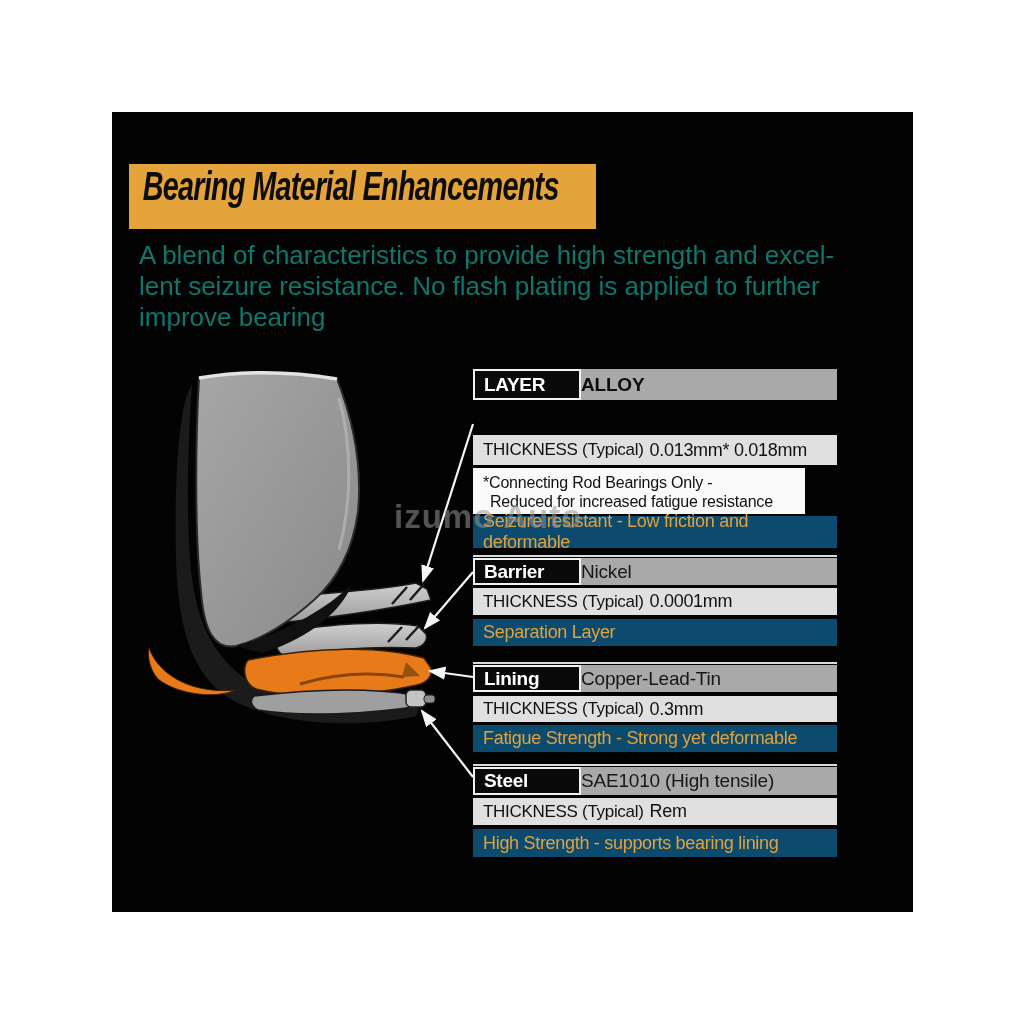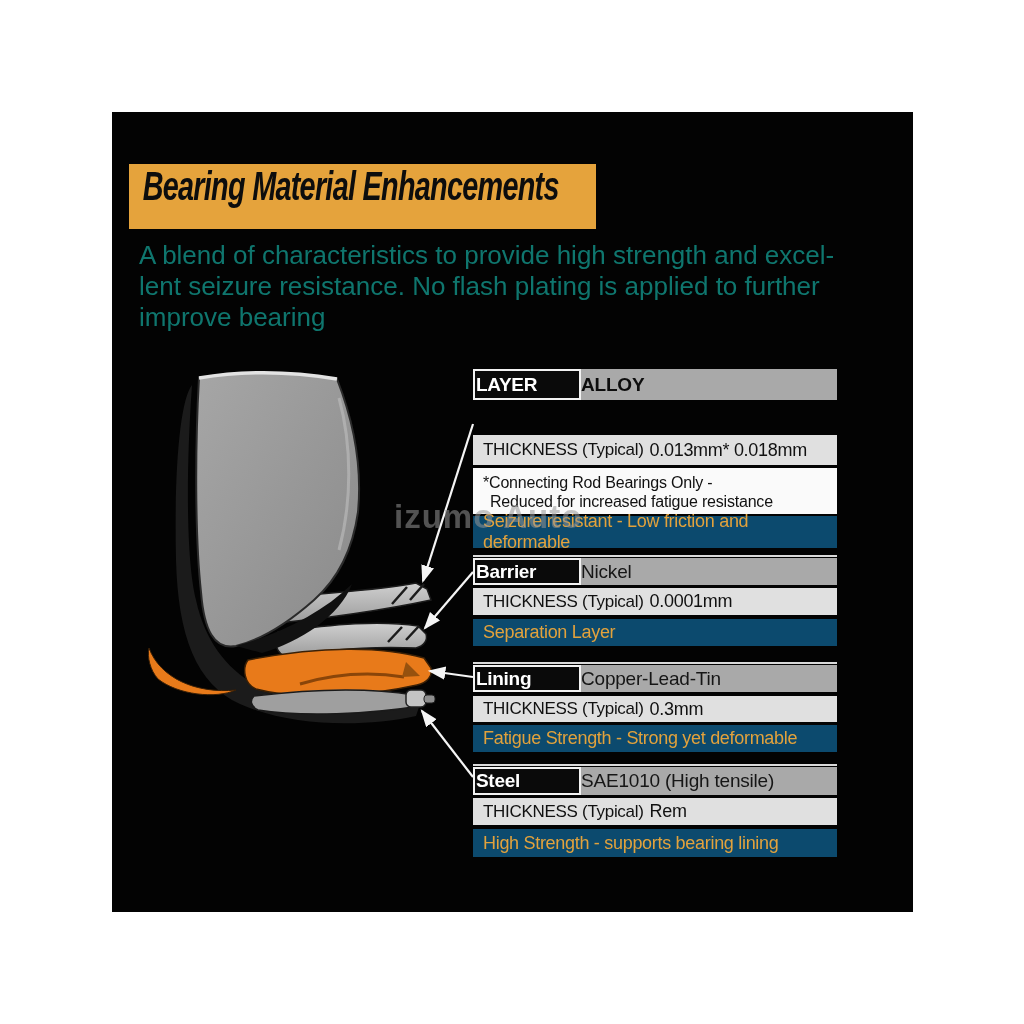--- a/index.html
+++ b/index.html
@@ -29,37 +29,37 @@
   .watermark{
     position:absolute;left:282px;top:386px;z-index:6;
     font-size:33px;font-weight:700;letter-spacing:1px;
     color:rgba(150,150,150,0.55);pointer-events:none;white-space:nowrap;
   }
   
   .trow{position:absolute;left:361px;width:364px;display:flex;z-index:3;box-sizing:border-box;}
   .cell-label{
     width:108px;min-width:108px;background:#0a0a0a;color:#ffffff;
     font-weight:700;font-size:19px;border:2px solid #f2f2f2;
-    display:flex;align-items:center;padding-left:1px;box-sizing:border-box;
+    display:flex;align-items:center;padding-left:9px;box-sizing:border-box;
     letter-spacing:-0.3px;
   }
   .cell-value{
     flex:1;background:#a9a9a9;color:#161616;font-size:19px;
     display:flex;align-items:center;letter-spacing:-0.2px;text-align:center;
   }
   .cell-value.hdr{font-weight:700;color:#0d0d0d;}
   .thickrow{
     position:absolute;left:361px;width:364px;background:#e0e0e0;color:#111;
     display:flex;align-items:center;padding-left:10px;box-sizing:border-box;
     z-index:3;letter-spacing:-0.3px;
   }
   .thickrow .tlabel{font-weight:400;font-size:17px;white-space:pre;}
   .thickrow .tvalue{font-size:18px;margin-left:6px;white-space:pre;}
   .noterow{
-    position:absolute;left:361px;width:364px;background:#fafafa;color:#111;
+    position:absolute;left:361px;width:332px;background:#fafafa;color:#111;
     z-index:3;font-size:16px;line-height:19px;box-sizing:border-box;
     padding:5px 0 0 10px;letter-spacing:-0.2px;
   }
   .noterow .nline2{padding-left:7px;}
   .benefitrow{
     position:absolute;left:361px;width:364px;background:#0c4a6e;color:#E2A23C;
     display:flex;align-items:center;padding-left:10px;box-sizing:border-box;
     z-index:3;font-size:18px;letter-spacing:-0.3px;
   }
   .groupline{position:absolute;left:361px;width:364px;height:2px;background:#dadada;z-index:3;}

